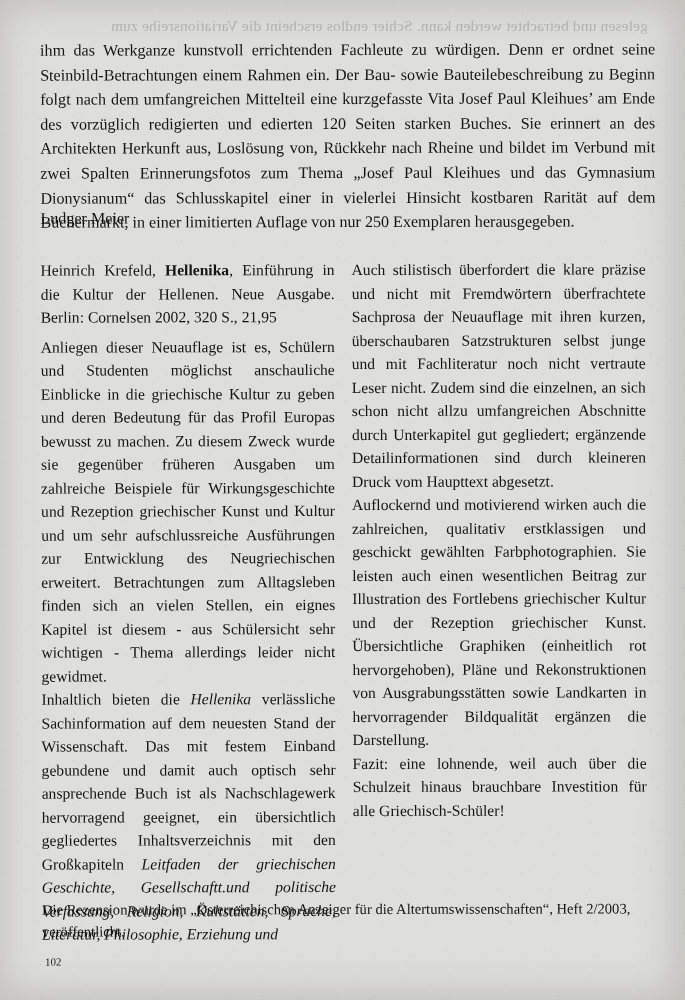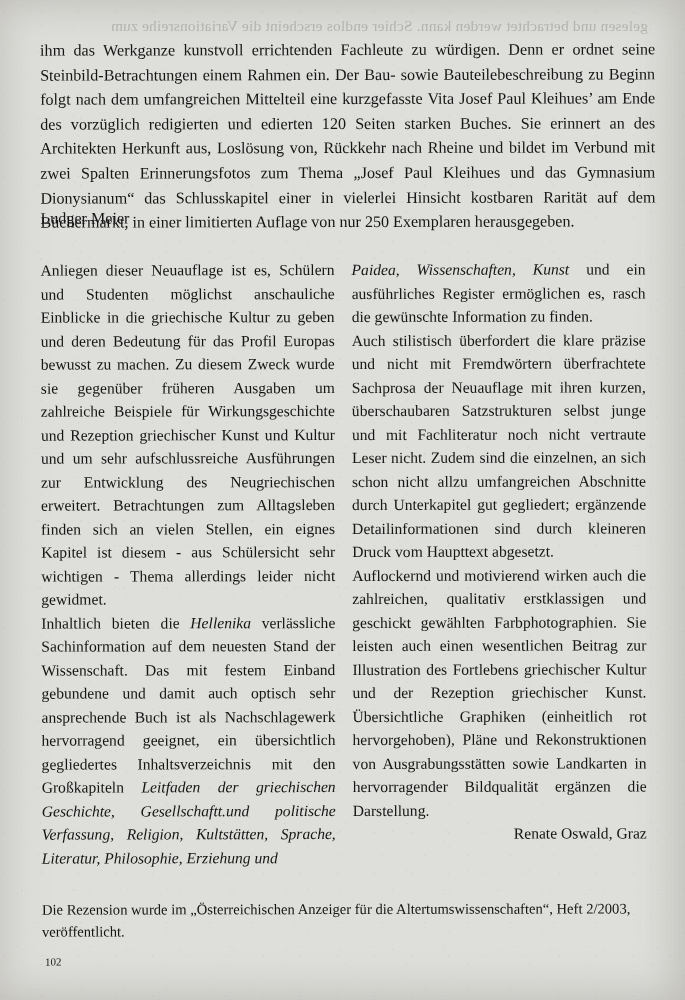--- a/index.html
+++ b/index.html
@@ -149,29 +149,29 @@
   <div class="bleed">gelesen und betrachtet werden kann. Schier endlos erscheint die Variationsreihe zum</div>
 
   <div class="content warp">
 
     <div class="intro">ihm das Werkganze kunstvoll errichtenden Fachleute zu würdigen. Denn er ordnet seine Steinbild-Betrachtungen einem Rahmen ein. Der Bau- sowie Bauteilebeschreibung zu Beginn folgt nach dem umfangreichen Mittelteil eine kurzgefasste Vita Josef Paul Kleihues’ am Ende des vorzüglich redigierten und edierten 120 Seiten starken Buches. Sie erinnert an des Architekten Herkunft aus, Loslösung von, Rückkehr nach Rheine und bildet im Verbund mit zwei Spalten Erinnerungsfotos zum Thema „Josef Paul Kleihues und das Gymnasium Dionysianum“ das Schlusskapitel einer in vielerlei Hinsicht kostbaren Rarität auf dem Büchermarkt, in einer  limitierten Auflage von nur 250 Exemplaren herausgegeben.</div>
     <div class="byline-right">Ludger Meier</div>
 
     <div class="cols">
 
       <div class="col">
+        <p class="cite"><span>Heinrich Krefeld,</span> <b>Hellenika</b><span>, Einführung in die Kultur der Hellenen. Neue Ausgabe. Berlin: Cornelsen 2002, 320 S.,  21,95</span></p>
         <p>Anliegen dieser Neuauflage ist es, Schülern und Studenten möglichst anschauliche Einblicke in die griechische Kultur zu geben und deren Bedeutung für das Profil Europas bewusst zu machen. Zu diesem Zweck wurde sie gegenüber früheren Ausgaben um zahlreiche Beispiele für Wirkungsgeschichte und Rezeption griechischer Kunst und Kultur und um sehr aufschlussreiche Ausführungen zur Entwicklung des Neugriechischen erweitert. Betrachtungen zum Alltagsleben finden sich an vielen Stellen, ein eignes Kapitel ist diesem - aus Schülersicht sehr wichtigen - Thema allerdings leider nicht gewidmet.</p>
         <p><span>Inhaltlich bieten die </span><span class="it">Hellenika</span><span> verlässliche Sachinformation auf dem neuesten Stand der Wissenschaft. Das mit festem Einband gebundene und damit auch optisch sehr ansprechende Buch ist als Nachschlagewerk hervorragend geeignet, ein übersichtlich gegliedertes Inhaltsverzeichnis mit den Großkapiteln </span><span class="it">Leitfaden der griechischen Geschichte, Gesellschaftt.und politische Verfassung, Religion, Kultstätten, Sprache, Literatur, Philosophie, Erziehung und</span></p>
       </div>
 
       <div class="col">
-        <p><span class="it">Paidea, Wissenschaften, Kunst</span><span> und ein ausführliches Register ermöglichen es, rasch die gewünschte Information zu finden.</span></p>
         <p>Auch stilistisch überfordert die klare präzise und nicht mit Fremdwörtern überfrachtete Sachprosa der Neuauflage mit ihren kurzen, überschaubaren Satzstrukturen selbst junge und mit Fachliteratur noch nicht vertraute Leser nicht. Zudem sind die einzelnen, an sich schon nicht allzu umfangreichen Abschnitte durch Unterkapitel gut gegliedert; ergänzende Detailinformationen sind durch kleineren Druck vom Haupttext abgesetzt.</p>
         <p>Auflockernd und motivierend wirken auch die zahlreichen, qualitativ erstklassigen und geschickt gewählten Farbphotographien. Sie leisten auch einen wesentlichen Beitrag zur Illustration des Fortlebens griechischer Kultur und der Rezeption griechischer Kunst. Übersichtliche Graphiken (einheitlich rot hervorgehoben), Pläne und Rekonstruktionen von Ausgrabungsstätten sowie Landkarten in hervorragender Bildqualität ergänzen die Darstellung.</p>
-        <p class="byline-col">Renate Oswald, Graz</p>
+        <p>Fazit: eine lohnende, weil auch über die Schulzeit hinaus brauchbare Investition für alle Griechisch-Schüler!</p>
       </div>
 
     </div>
 
     <div class="footnote">Die Rezension wurde im „Österreichischen Anzeiger für die Altertumswissenschaften“, Heft 2/2003, veröffentlicht.</div>
     <div class="folio">102</div>
 
   </div>
 
   <div class="grain"></div>

